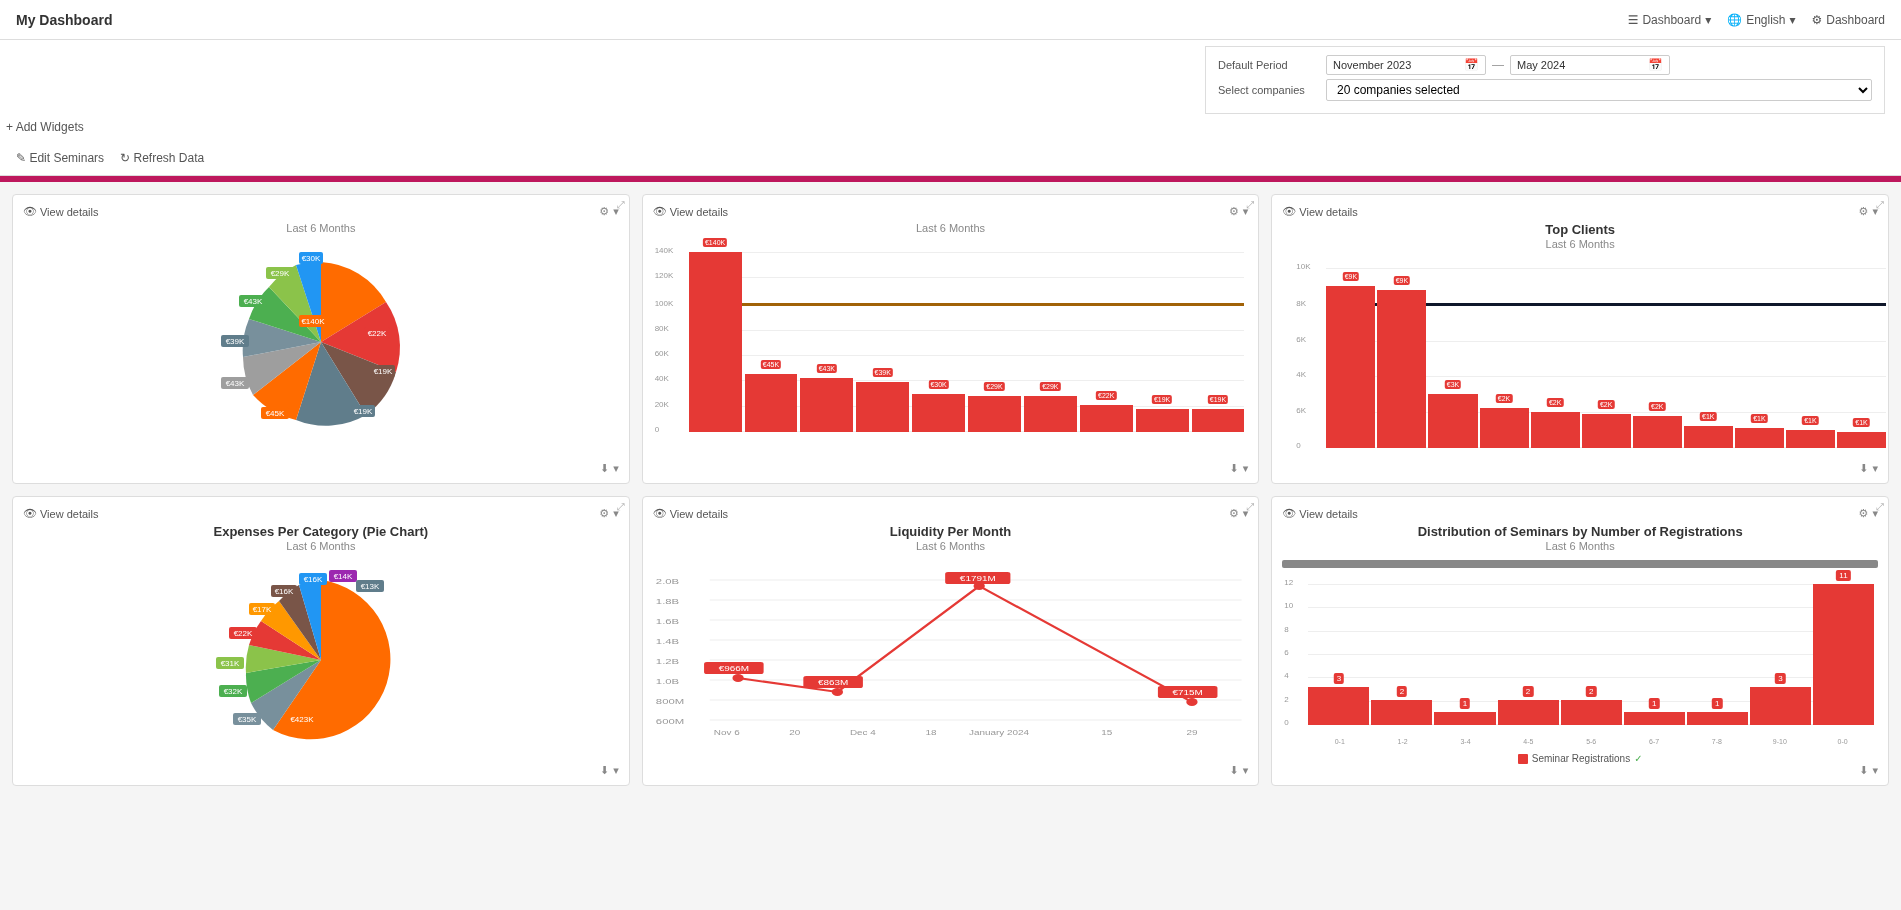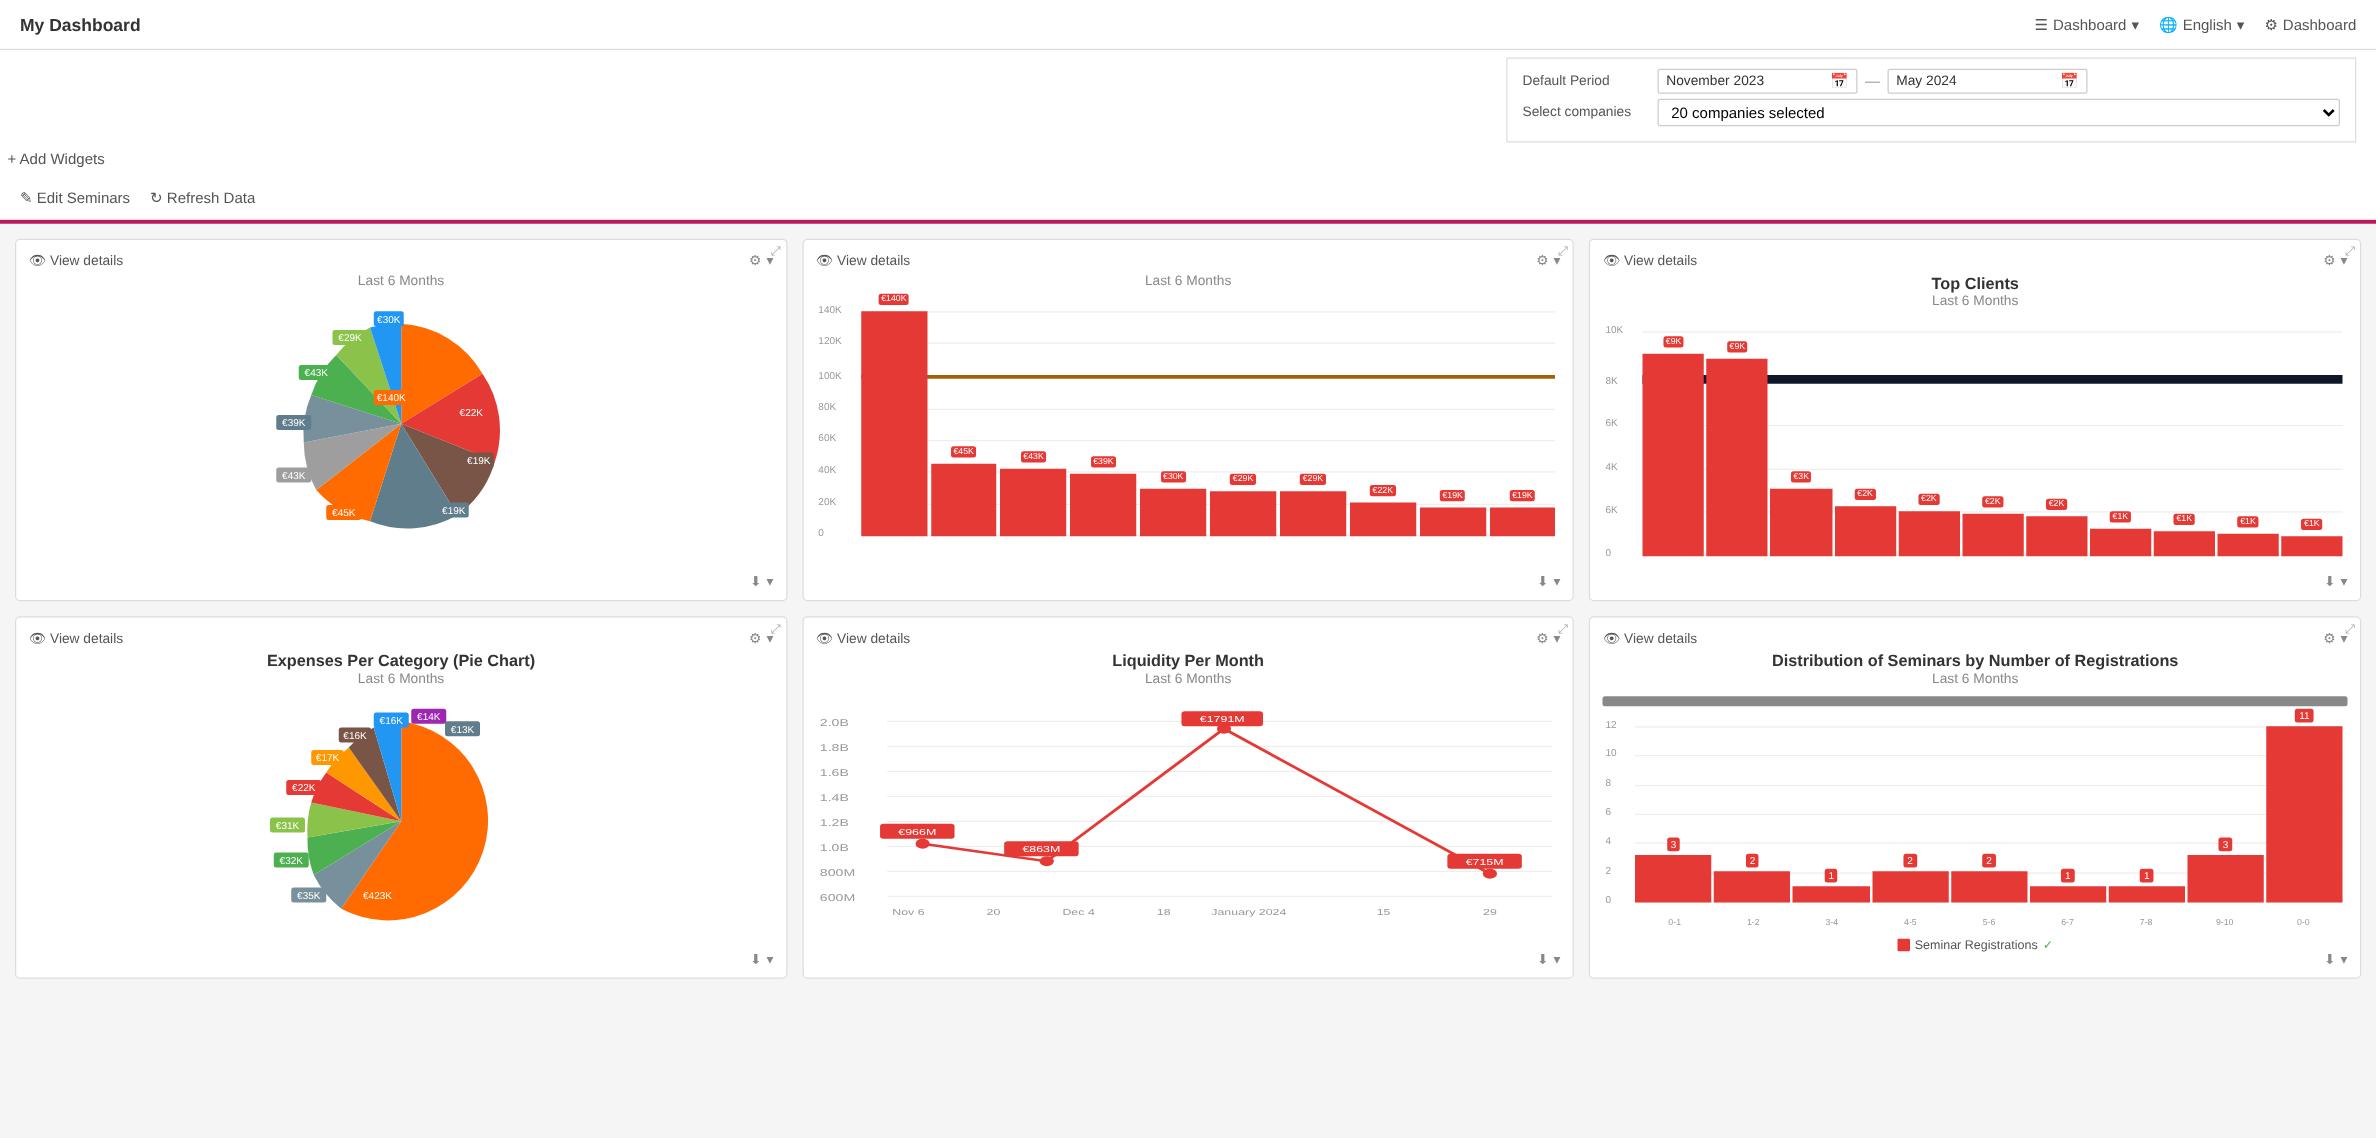--- a/index.html
+++ b/index.html
@@ -156,21 +156,21 @@
       <span>English</span>
       <span>▾</span>
     </span>
     <span>
       <span>⚙</span>
       <span>Dashboard</span>
     </span>
   </div>
 </div>
 
-<div style="position:relative; background:#fff; border-bottom:3px solid #be185d;">
+<div style="position:relative; background:#fff; border-bottom:6px solid #be185d;">
   <div style="display:flex; justify-content:flex-end; padding:6px 16px 0 16px;">
     <div style="width:680px; background:#fff; border:1px solid #ddd; padding:8px 12px;">
       <div class="settings-row">
         <span style="font-size:11px;color:#555;min-width:100px;">Default Period</span>
         <div style="display:flex;align-items:center;gap:6px;flex:1;">
           <div class="date-input-wrap">
             <span style="flex:1;font-size:11px;">November 2023</span>
             <span style="color:#999;">📅</span>
           </div>
           <span style="color:#999;">—</span>
@@ -354,26 +354,26 @@
         <span>👁</span>
         <span>View details</span>
       </span>
       <div class="widget-controls">
         <span>⚙</span>
         <span>▾</span>
       </div>
     </div>
     <div class="widget-title">Top Clients</div>
     <div class="widget-subtitle">Last 6 Months</div>
-    <div style="position:relative; height:210px; width:100%; padding-top:10px;">
+    <div style="position:relative; height:210px; width:100%; padding-top:10px;margin-left:12px;">
       <div style="position:absolute;top:10px;left:32px;right:4px;bottom:20px;display:flex;flex-direction:column;justify-content:space-between;">
         <div style="border-top:1px solid #eee;position:relative;">
             <span style="position:absolute;left:-30px;top:-7px;font-size:8px;color:#999;">10K</span>
           </div>
-        <div style="border-top:7px solid #0f172a;position:relative;">
+        <div style="border-top:3px solid #0f172a;position:relative;">
             <span style="position:absolute;left:-30px;top:-7px;font-size:8px;color:#999;">8K</span>
           </div>
         <div style="border-top:1px solid #eee;position:relative;">
             <span style="position:absolute;left:-30px;top:-7px;font-size:8px;color:#999;">6K</span>
           </div>
         <div style="border-top:1px solid #eee;position:relative;">
             <span style="position:absolute;left:-30px;top:-7px;font-size:8px;color:#999;">4K</span>
           </div>
         <div style="border-top:1px solid #eee;position:relative;">
             <span style="position:absolute;left:-30px;top:-7px;font-size:8px;color:#999;">6K</span>

